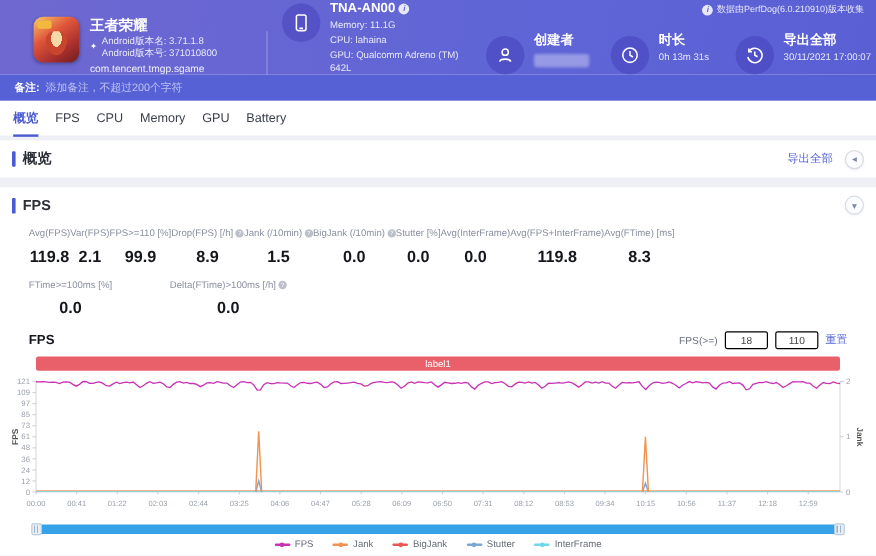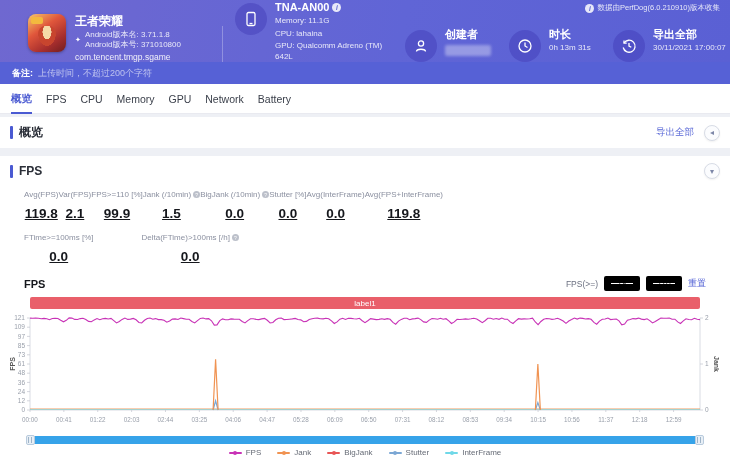--- a/index.html
+++ b/index.html
@@ -65,30 +65,30 @@
   .circle-btn { width:16px; height:16px; border-radius:50%; border:1px solid #d8dce6;
     background:#fbfcfe; color:#7d87a8; font-size:8px; display:flex; align-items:center;
     justify-content:center; cursor:pointer; box-shadow:0 1px 2px rgba(0,0,0,.06); }
 
   
   .metrics { display:flex; justify-content:flex-start; padding:4px 24px 10px; }
   .metrics.row2 { justify-content:flex-start; gap:48px; padding-top:2px; }
   .m-cell { text-align:center; }
   .m-label { font-size:8px; color:#8b90a0; white-space:nowrap; display:flex;
     align-items:center; justify-content:center; gap:2px; }
-  .m-value { font-size:13.5px; font-weight:bold; color:#15171c; margin-top:7px;text-decoration:underline; }
+  .m-value { font-size:13.5px; font-weight:bold; color:#15171c; margin-top:7px; }
   .qmark { display:none; width:7px; height:7px; border-radius:50%; background:#bcc0ca;
     color:#fff; font-size:5px; align-items:center; justify-content:center; }
   .qmark.show { display:inline-flex; }
 
   
   .chart-head { display:flex; align-items:center; padding:2px 24px 4px; }
   .chart-title { font-size:11px; font-weight:bold; color:#15171c; flex:1; }
   .chart-controls { display:flex; align-items:center; gap:6px; font-size:8.5px; color:#6b7080; }
-  .fps-input { width:36px; height:15px; border:7px solid #000000; border-radius:2px;
+  .fps-input { width:36px; height:15px; border:1px solid #000000; border-radius:2px;
     font-size:8.5px; text-align:center; color:#444; outline:none; }
   .reset-link { font-size:9px; color:#5766d6; cursor:pointer; }
 
   .label-bar { margin:2px 30px 3px 30px; height:12px; background:#e95f6a; border-radius:2px;
     color:#fff; font-size:8px; display:flex; align-items:center; justify-content:center; }
 
   .chart-wrap { padding:0 8px; }
   svg text { font-family:"Liberation Sans","DejaVu Sans",sans-serif; }
 
   
@@ -188,36 +188,35 @@
   </div>
 
   <div class="collector-note">
     <span class="mini-info">i</span>
     <span>数据由PerfDog(6.0.210910)版本收集</span>
   </div>
 </div>
 
 <div class="remark">
   <b>备注:</b>
-  <span>上传时间，不超过200个字符</span>
+  <span>添加备注，不超过200个字符</span>
 </div>
 
 <div class="tabbar">
 
     <div class="tab active">概览</div>
 
     <div class="tab">FPS</div>
 
     <div class="tab">CPU</div>
 
     <div class="tab">Memory</div>
 
     <div class="tab">GPU</div>
 
-    <div class="tab">Network</div>
 
     <div class="tab">Battery</div>
   </div>
 
 <div class="card overview-card">
   <div class="sec-head">
     <div class="accent"></div>
     <div class="sec-title">概览</div>
     <div class="export-link">导出全部</div>
     <div class="circle-btn">◂</div>
@@ -248,20 +247,27 @@
       </div>
 
 
       <div class="m-cell">
         <div class="m-label">
           <span>FPS&gt;=110 [%]</span>
         </div>
         <div class="m-value">99.9</div>
       </div>
 
+      <div class="m-cell">
+        <div class="m-label">
+          <span>Drop(FPS) [/h]</span>
+          <span class="qmark show">?</span>
+        </div>
+        <div class="m-value">8.9</div>
+      </div>
 
       <div class="m-cell">
         <div class="m-label">
           <span>Jank (/10min)</span>
           <span class="qmark show">?</span>
         </div>
         <div class="m-value">1.5</div>
       </div>
 
       <div class="m-cell">
@@ -286,20 +292,26 @@
         <div class="m-value">0.0</div>
       </div>
 
       <div class="m-cell">
         <div class="m-label">
           <span>Avg(FPS+InterFrame)</span>
         </div>
         <div class="m-value">119.8</div>
       </div>
 
+      <div class="m-cell">
+        <div class="m-label">
+          <span>Avg(FTime) [ms]</span>
+        </div>
+        <div class="m-value">8.3</div>
+      </div>
     </div>
 
   <div class="metrics row2">
 
       <div class="m-cell">
         <div class="m-label">
           <span>FTime&gt;=100ms [%]</span>
         </div>
         <div class="m-value">0.0</div>
       </div>

